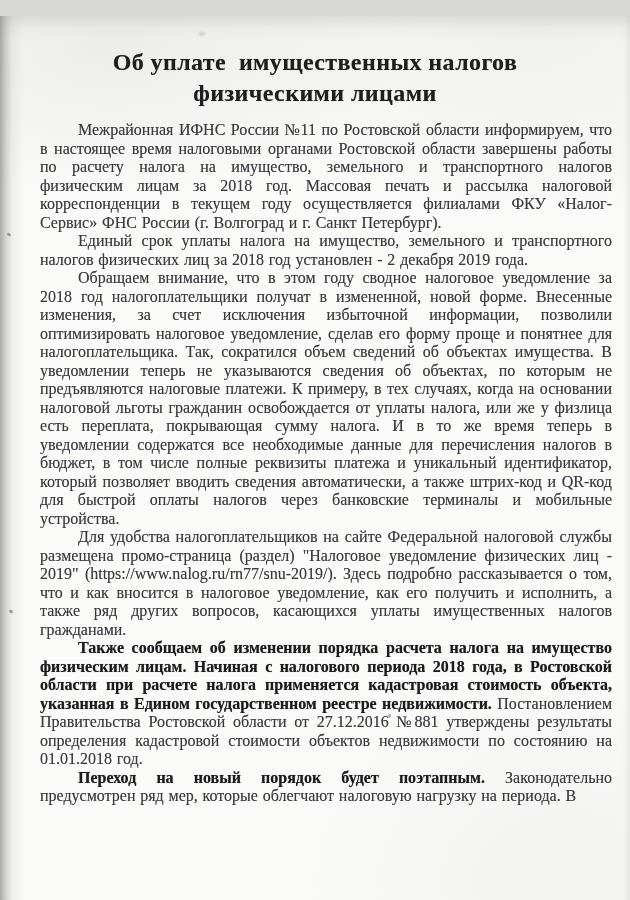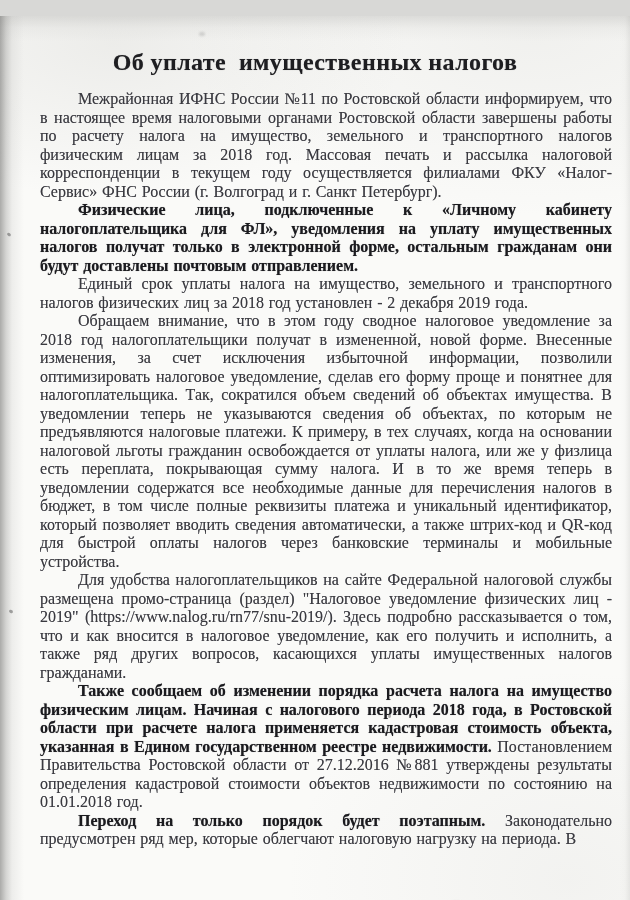--- a/index.html
+++ b/index.html
@@ -109,24 +109,23 @@
   <div class="edge-top"></div>
   <div class="edge-right"></div>
   <div class="edge-bottom"></div>
 
   <div class="speck s1"></div>
   <div class="speck s2"></div>
   <div class="speck s3"></div>
   <div class="speck s4"></div>
   <div class="speck s5"></div>
 
-  <h1 class="title"><span>Об уплате  имущественных налогов</span><br></h1>
+  <h1 class="title"><span>Об уплате  имущественных налогов</span><br><span>физическими лицами</span></h1>
 
   <div class="doc-body" id="doc-body">
       <p class="para"><span>Межрайонная ИФНС России №11 по Ростовской области информируем, что в настоящее время налоговыми органами Ростовской области завершены работы по расчету налога на имущество, земельного и транспортного налогов физическим лицам за 2018 год. Массовая печать и рассылка налоговой корреспонденции в текущем году осуществляется филиалами ФКУ «Налог-Сервис» ФНС России (г. Волгоград и г. Санкт Петербург).</span></p>
-      <p class="para"><span class="b">Физические лица, подключенные к «Личному кабинету налогоплательщика для ФЛ», уведомления на уплату имущественных налогов получат только в электронной форме, остальным гражданам они будут доставлены почтовым отправлением.</span></p>
       <p class="para"><span>Единый срок уплаты налога на имущество, земельного и транспортного налогов физических лиц за 2018 год установлен - 2 декабря 2019 года.</span></p>
       <p class="para"><span>Обращаем внимание, что в этом году сводное налоговое уведомление за 2018 год налогоплательщики получат в измененной, новой форме. Внесенные изменения, за счет исключения избыточной информации, позволили оптимизировать налоговое уведомление, сделав его форму проще и понятнее для налогоплательщика. Так, сократился объем сведений об объектах имущества. В уведомлении теперь не указываются сведения об объектах, по которым не предъявляются налоговые платежи. К примеру, в тех случаях, когда на основании налоговой льготы гражданин освобождается от уплаты налога, или же у физлица есть переплата, покрывающая сумму налога. И в то же время теперь в уведомлении содержатся все необходимые данные для перечисления налогов в бюджет, в том числе полные реквизиты платежа и уникальный идентификатор, который позволяет вводить сведения автоматически, а также штрих-код и QR-код для быстрой оплаты налогов через банковские терминалы и мобильные устройства.</span></p>
       <p class="para"><span>Для удобства налогоплательщиков на сайте Федеральной налоговой службы размещена промо-страница (раздел) "Налоговое уведомление физических лиц - 2019" (https://www.nalog.ru/rn77/snu-2019/). Здесь подробно рассказывается о том, что и как вносится в налоговое уведомление, как его получить и исполнить, а также ряд других вопросов, касающихся уплаты имущественных налогов гражданами.</span></p>
       <p class="para"><span class="b">Также сообщаем об изменении порядка расчета налога на имущество физическим лицам. Начиная с налогового периода 2018 года, в Ростовской области при расчете налога применяется кадастровая стоимость объекта, указанная в Едином государственном реестре недвижимости. </span><span>Постановлением Правительства Ростовской области от 27.12.2016 №881 утверждены результаты определения кадастровой стоимости объектов недвижимости по состоянию на 01.01.2018 год.</span></p>
-      <p class="para"><span class="b">Переход на только порядок будет поэтапным. </span><span>Законодательно предусмотрен ряд мер, которые облегчают налоговую нагрузку на периода. В</span></p>
+      <p class="para"><span class="b">Переход на новый порядок будет поэтапным. </span><span>Законодательно предусмотрен ряд мер, которые облегчают налоговую нагрузку на периода. В</span></p>
     </div>
 </div>
 
 </body></html>

